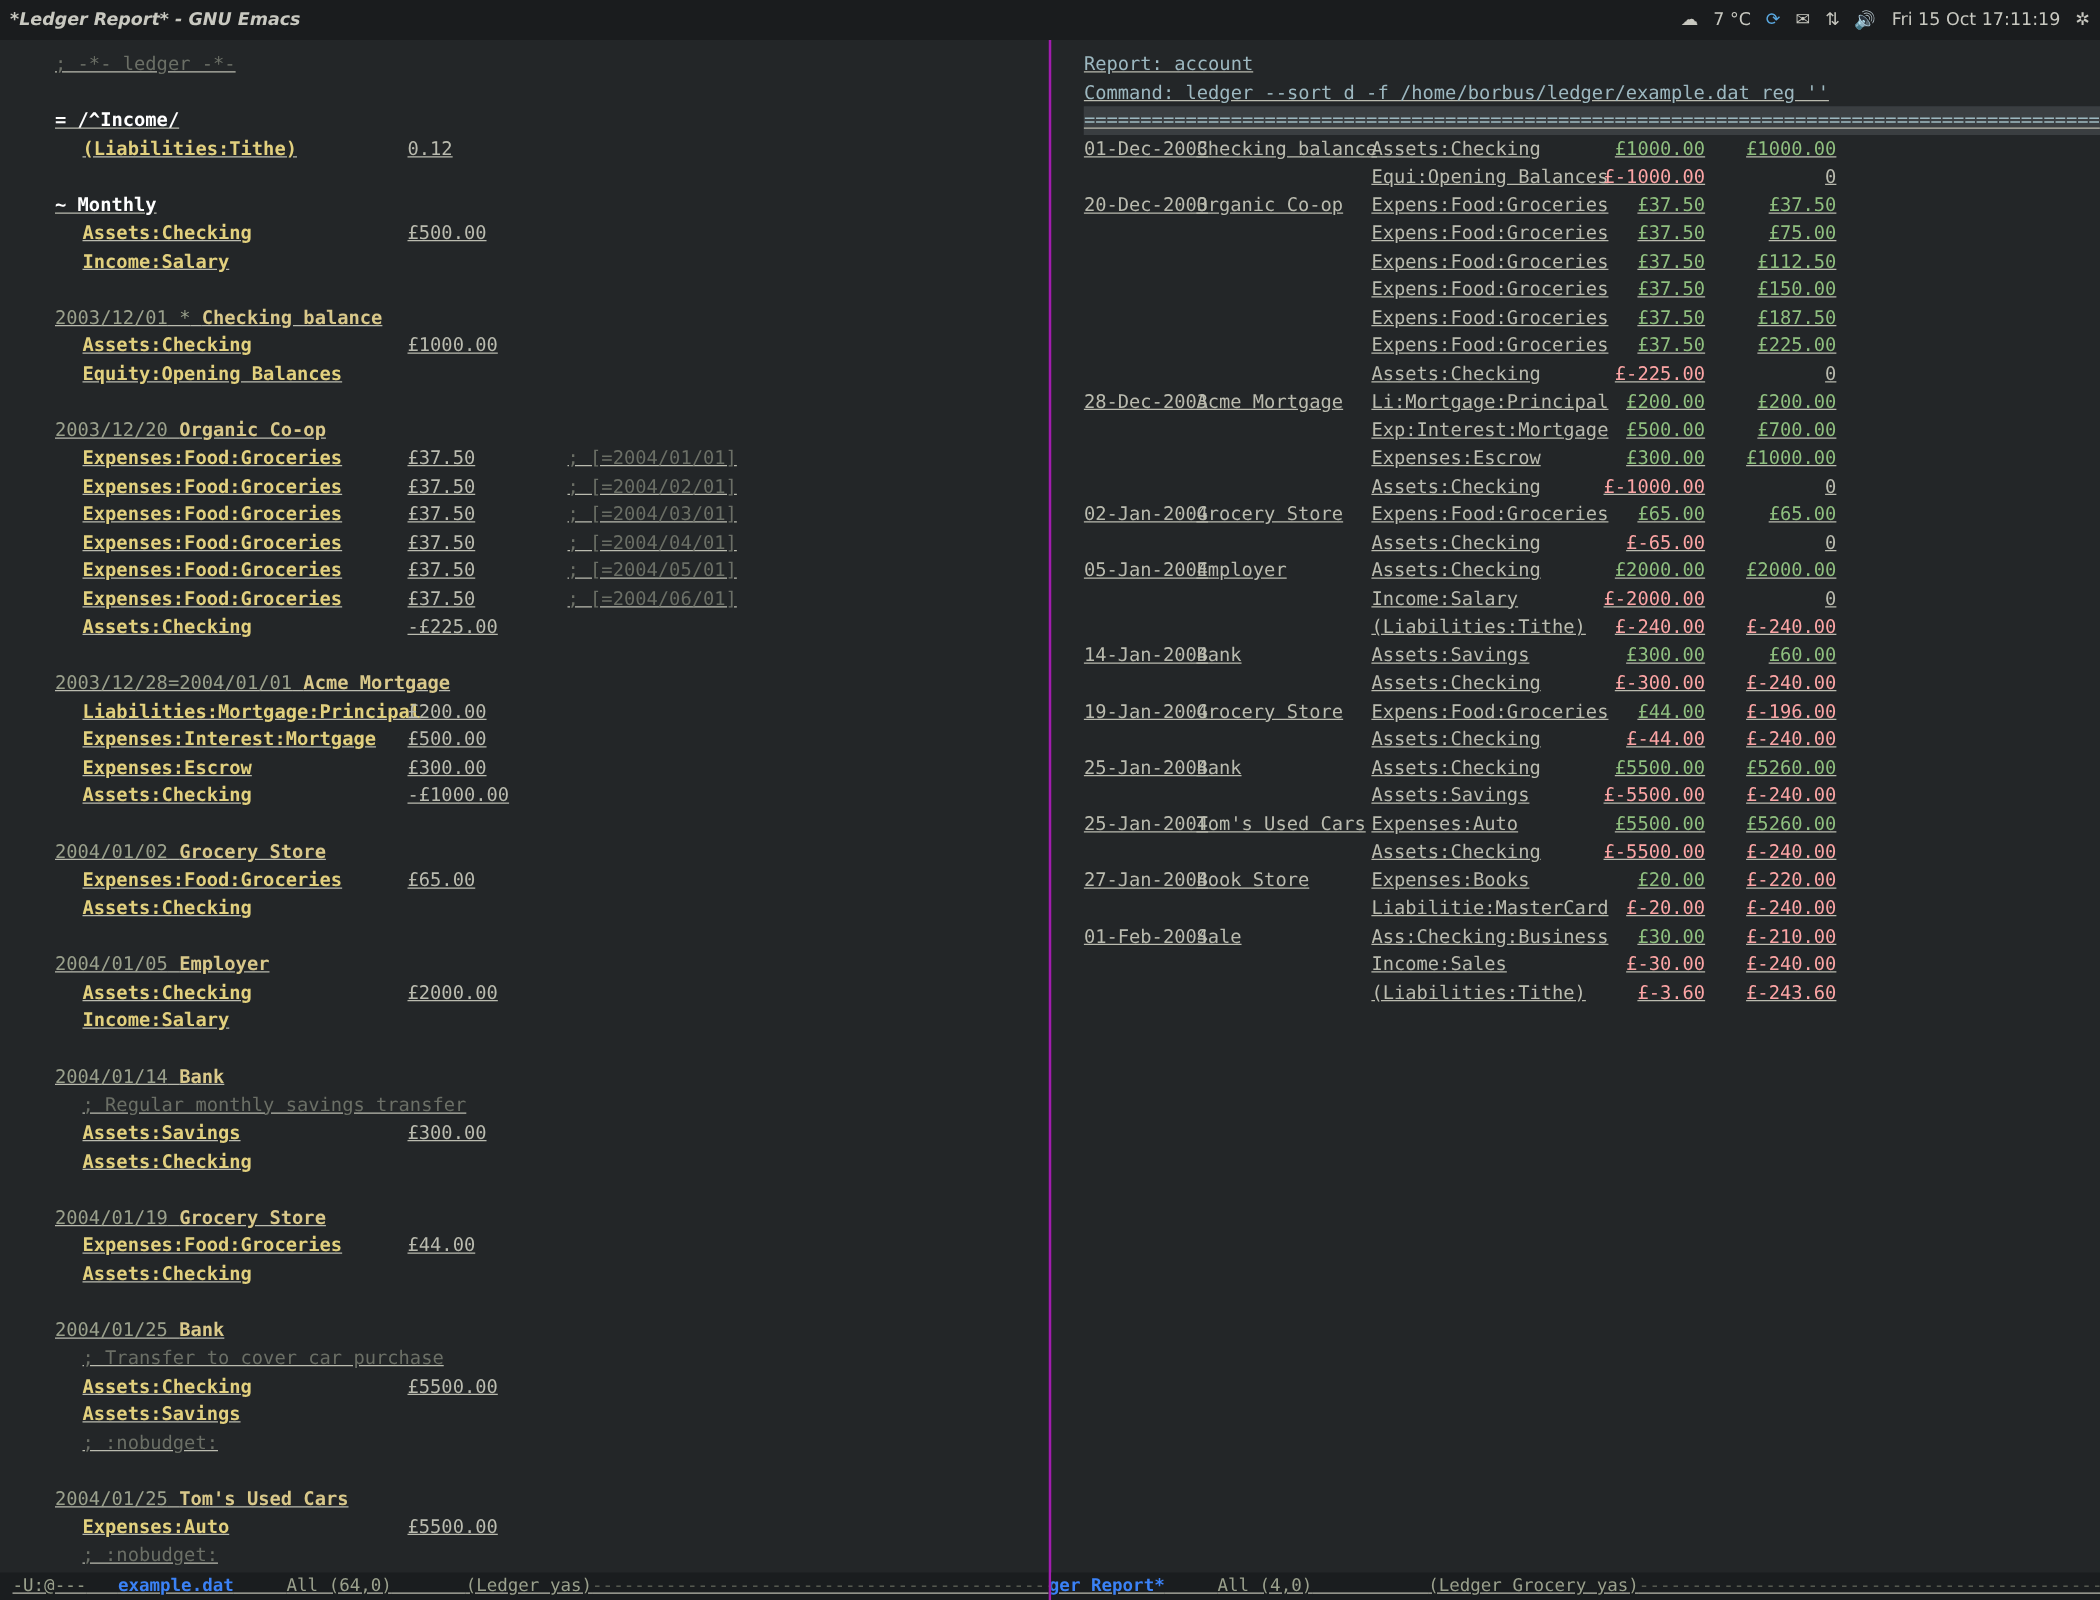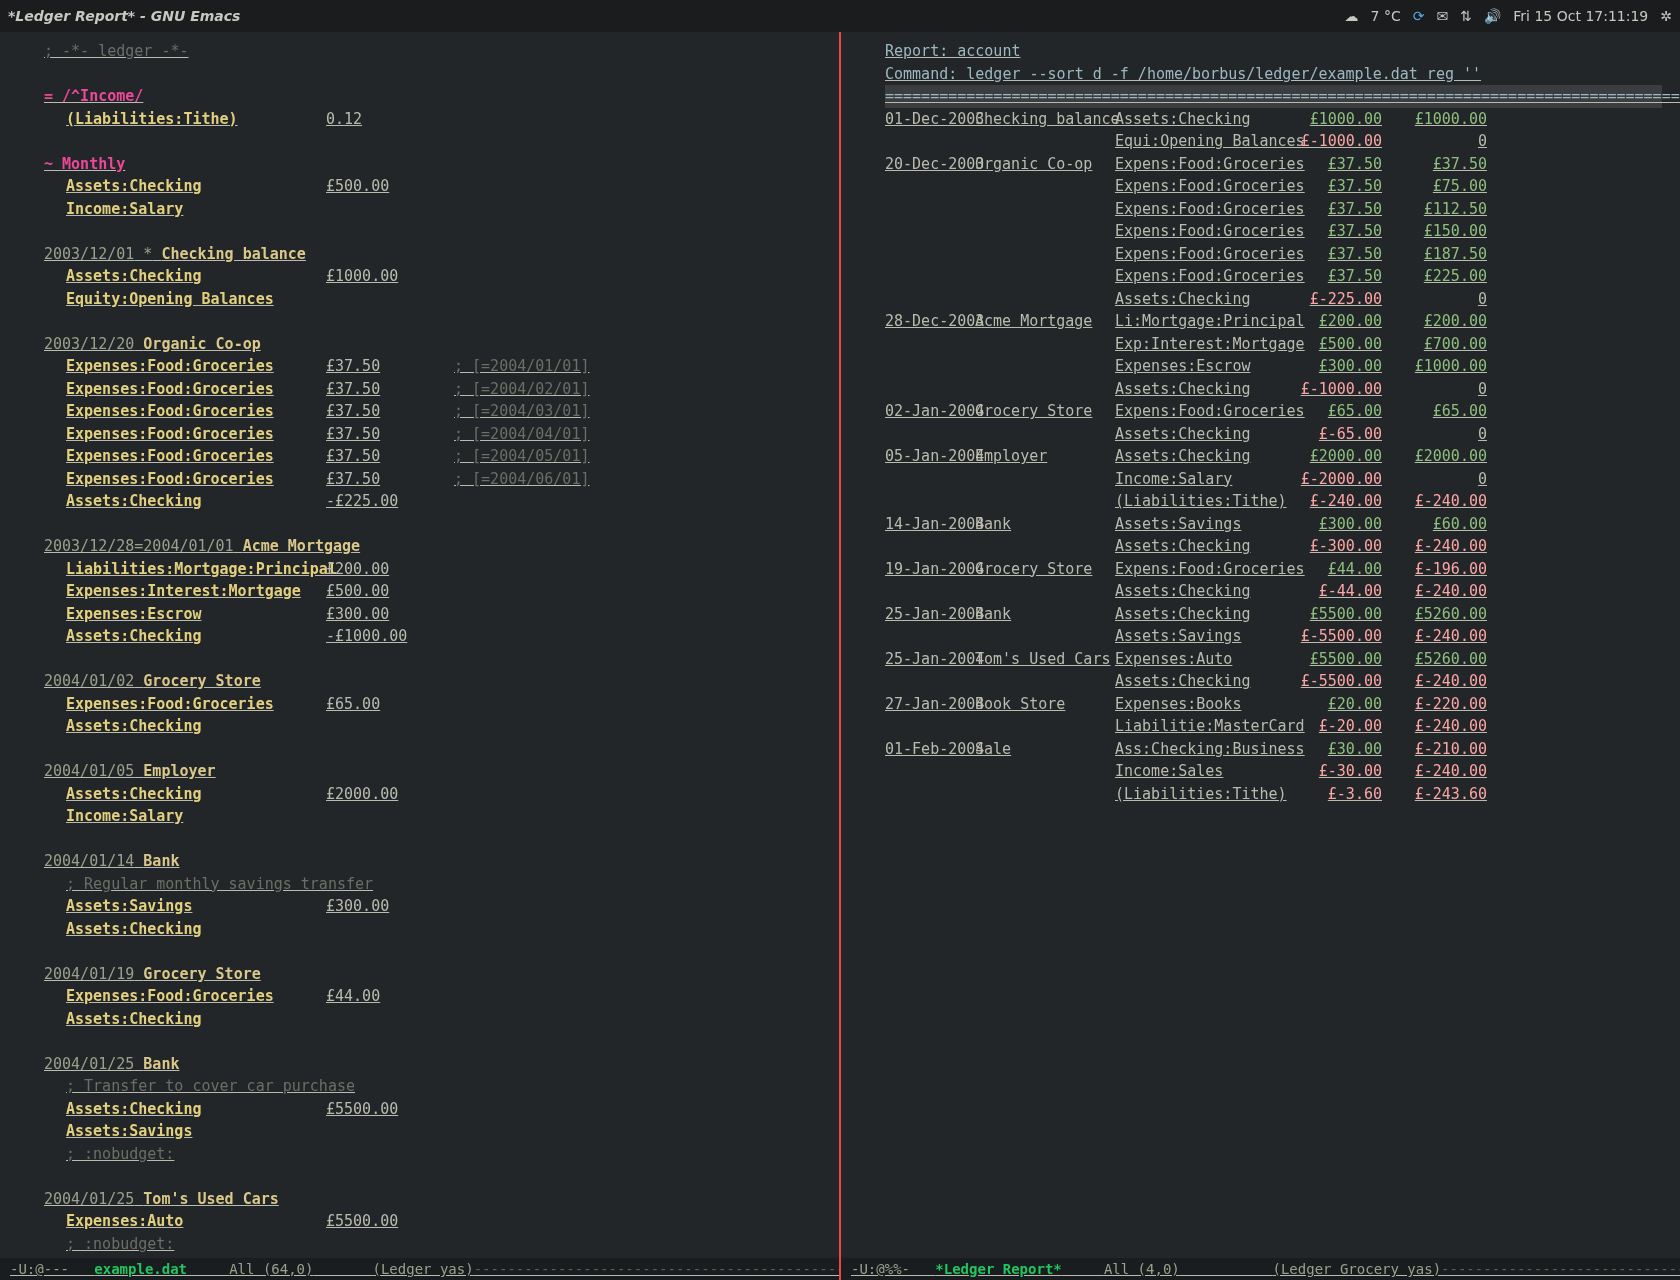--- a/index.html
+++ b/index.html
@@ -33,48 +33,48 @@
     height: calc(100% - 32px);
   }
   .pane {
     flex: 1;
     display: flex;
     flex-direction: column;
     overflow: hidden;
     background: #232628;
     text-decoration: underline;
   }
-  .pane + .pane { border-left: 2px solid #ef4444;}
+  .pane + .pane { border-left: 2px solid #a21caf; align-items: center;}
   .buffer {
     flex: 1;
     padding: 8px 18px 8px 44px;
     line-height: 1.5;
     white-space: pre;
     overflow: hidden;
   }
   .modeline {
     background: #1a1d1f;
     color: #9aa08c;
     padding: 3px 10px;
     font-size: 14px;
     white-space: nowrap;
     overflow: hidden;
   }
-  .modeline .bufname { color:#22c55e; font-weight:bold;}
+  .modeline .bufname { color:#3b82f6; font-weight:bold;}
   .modeline .dashes { color:#5b5f55;}
   .comment { color:#6b6f66;}
   .date    { color:#9aa08c;margin-top:17px;}
   .payee   { color:#d9c88a; font-weight:bold;}
   .account { color:#e2d07e; font-weight:bold;}
   .amt     { color:#babbaf;}
   .bold    { font-weight:bold;}
   .green   { color:#8fbf7f;}
   .red     { color:#fca5a5;}
   .hdr     { color:#9db8c0;}
-  .hgreen  { color:#ec4899;}
+  .hgreen  { color:#ffffff;}
   .hl      { background:#3a3e41;}
   .row { display:flex;}
   .c-ind { width:22px;}
   .c-acct { width:260px;}
   .c-amt { width:110px; text-align:left;}
   .c-note { padding-left:18px;}
   .r-date{width:90px;}
   .r-payee{width:140px;}
   .r-acct{width:162px;}
   .r-amt{width:105px; text-align:right;}

